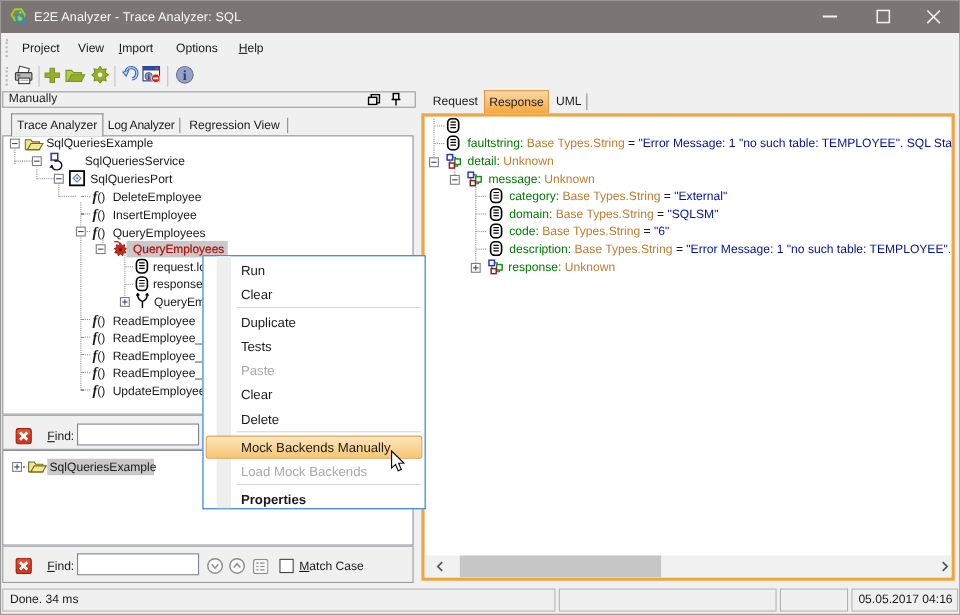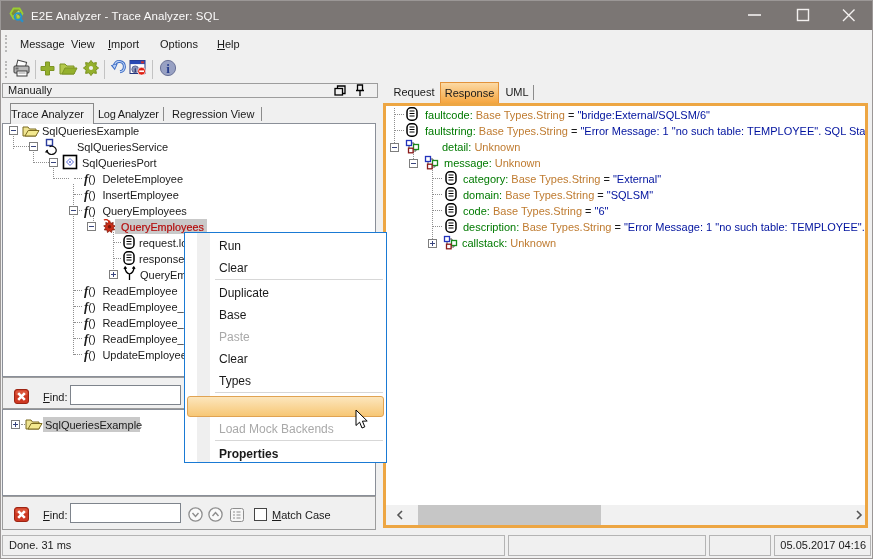--- a/index.html
+++ b/index.html
@@ -34,21 +34,21 @@
 </svg>
 <div class="ab" style="left:31px;top:1px;height:30px;line-height:30px;color:#fbfafa;font-size:11.5px;letter-spacing:.1px">E2E Analyzer - Trace Analyzer: SQL</div>
 <svg class="ab" style="left:744px;top:0" width="120" height="30" viewBox="0 0 120 30">
  <line x1="4" y1="15" x2="17" y2="15" stroke="#f3f0ef" stroke-width="1.6"></line>
  <rect x="53.5" y="9.5" width="11" height="11" fill="none" stroke="#f3f0ef" stroke-width="1.4"></rect>
  <path d="M99 9.5 L110.5 21 M110.5 9.5 L99 21" stroke="#f3f0ef" stroke-width="1.4"></path>
 </svg>
 
 <div class="ab" style="left:0;top:30px;width:873px;height:27px;background:#f0f0f0"></div>
 <div class="ab" style="left:5px;top:35px;width:2px;height:17px;border-left:2px dotted #b9b9b9"></div>
-<div class="ab" style="left:20px;top:31px;height:27px;line-height:27px">Message</div>
+<div class="ab" style="left:20px;top:31px;height:27px;line-height:27px">Project</div>
 <div class="ab" style="left:71px;top:31px;height:27px;line-height:27px">View</div>
 <div class="ab" style="left:108px;top:31px;height:27px;line-height:27px"><u>I</u>mport</div>
 <div class="ab" style="left:160px;top:31px;height:27px;line-height:27px">Options</div>
 <div class="ab" style="left:217px;top:31px;height:27px;line-height:27px"><u>H</u>elp</div>
 
 <div class="ab" style="left:5px;top:61px;width:2px;height:17px;border-left:2px dotted #b9b9b9"></div>
 <svg class="ab" style="left:12px;top:59px" width="20" height="20" viewBox="0 0 20 20">
  <rect x="5" y="2" width="9" height="6" fill="#fff" stroke="#444" transform="rotate(14 9 5)"></rect>
  <rect x="2" y="7" width="15" height="7" rx="1" fill="#b9b9b9" stroke="#3a3a3a"></rect>
  <rect x="3.5" y="8.5" width="3" height="2" fill="#6f6f6f"></rect>
@@ -92,21 +92,21 @@
 <div class="ab" style="left:2px;top:83px;width:376px;height:15px;background:#f0f0f0;border:1px solid #9d9d9d;box-sizing:border-box"></div>
 <div class="ab" style="left:8px;top:84px;height:13px;line-height:13px">Manually</div>
 <svg class="ab" style="left:334px;top:85px" width="12" height="11" viewBox="0 0 12 11">
  <path d="M3.5 3.5 V1 H11 V8.5 H8.5" fill="none" stroke="#000" stroke-width="1.3"></path>
  <rect x="1" y="3.5" width="7.5" height="6.5" fill="none" stroke="#000" stroke-width="1.3"></rect>
 </svg>
 <svg class="ab" style="left:355px;top:84px" width="10" height="13" viewBox="0 0 10 13">
  <path d="M2.5 1 H7.5 V6.5 H2.5 Z M1 6.5 H9 M5 6.5 V12" fill="none" stroke="#000" stroke-width="1.3"></path>
 </svg>
 
-<div class="ab" style="left:10px;top:103px;width:84px;height:21px;background:#f0f0f0;border:1px solid #898989;border-bottom:none;box-sizing:border-box;line-height:20px;z-index:2">Trace Analyzer</div>
+<div class="ab" style="left:10px;top:103px;width:84px;height:21px;background:#f0f0f0;border:1px solid #898989;border-bottom:none;box-sizing:border-box;text-align:center;line-height:20px;z-index:2">Trace Analyzer</div>
 <div class="ab" style="left:98px;top:104px;height:20px;line-height:20px;letter-spacing:-.25px">Log Analyzer</div>
 <div class="sep" style="left:163px;top:107px;height:14px;background:#8c8c8c"></div>
 <div class="ab" style="left:172px;top:104px;height:20px;line-height:20px">Regression View</div>
 <div class="sep" style="left:261px;top:107px;height:14px;background:#8c8c8c"></div>
 
 <div class="ab" id="tp1" style="left:2px;top:123px;width:374px;height:254px;background:#fff;border:1px solid #8a8f98;box-sizing:border-box;overflow:hidden">
 
 <div class="dv" style="left:10px;top:12px;height:13px"></div>
 <div class="dh" style="left:11px;top:22px;width:15px"></div>
 <div class="dv" style="left:30px;top:28px;height:11px"></div>
@@ -255,36 +255,35 @@
 <div class="dv" style="left:27px;top:46px;height:11px"></div>
 <div class="dv" style="left:46px;top:62px;height:75px"></div>
 <div class="dh" style="left:47px;top:72px;width:9px"></div>
 <div class="dh" style="left:47px;top:88px;width:9px"></div>
 <div class="dh" style="left:47px;top:104px;width:9px"></div>
 <div class="dh" style="left:47px;top:120px;width:9px"></div>
 <svg class="ab docic" style="left:19px;top:1px" width="14" height="14" viewBox="0 0 14 14">
       <rect x="2" y="0.8" width="10" height="12.4" rx="4" fill="#fff" stroke="#000" stroke-width="1.5"></rect>
       <path d="M4.5 4h5M4.5 6.5h5M4.5 9h5" stroke="#000" stroke-width="1.1"></path>
     </svg>
-<div class="row" style="left:39px;top:1px"><span class="g">faultcode: </span><span class="o">Base Types.String </span>= <span class="nv">"bridge:External/SQLSM/6"</span></div>
 <svg class="ab docic" style="left:19px;top:17px" width="14" height="14" viewBox="0 0 14 14">
       <rect x="2" y="0.8" width="10" height="12.4" rx="4" fill="#fff" stroke="#000" stroke-width="1.5"></rect>
       <path d="M4.5 4h5M4.5 6.5h5M4.5 9h5" stroke="#000" stroke-width="1.1"></path>
     </svg>
 <div class="row" style="left:39px;top:17px"><span class="g">faultstring: </span><span class="o">Base Types.String </span>= <span class="nv">"Error Message: 1 "no such table: TEMPLOYEE". SQL Statement "SELECT * FROM TEMPLOYEE""</span></div>
 <div class="exp" style="left:4px;top:37px">
       <i class="h"></i>
     </div>
 <svg class="ab hic" style="left:19px;top:33px" width="15" height="15" viewBox="0 0 15 15">
       <path d="M5 4 H9 V7 M11 9 V12 H7 M4 7 V10" fill="none" stroke="#555" stroke-width="1"></path>
       <rect x="1.5" y="1.5" width="5" height="5" fill="#fff" stroke="#2233bb" stroke-width="1.3"></rect>
       <rect x="8.5" y="5.5" width="5" height="5" fill="#fff" stroke="#1a8a1a" stroke-width="1.3"></rect>
       <rect x="3.5" y="9.2" width="4.6" height="4.6" fill="#fff" stroke="#8b1a1a" stroke-width="1.3"></rect>
     </svg>
-<div class="row" style="left:56px;top:33px"><span class="g">detail: </span><span class="o">Unknown</span></div>
+<div class="row" style="left:39px;top:33px"><span class="g">detail: </span><span class="o">Unknown</span></div>
 <div class="exp" style="left:23px;top:53px">
       <i class="h"></i>
     </div>
 <svg class="ab hic" style="left:38px;top:49px" width="15" height="15" viewBox="0 0 15 15">
       <path d="M5 4 H9 V7 M11 9 V12 H7 M4 7 V10" fill="none" stroke="#555" stroke-width="1"></path>
       <rect x="1.5" y="1.5" width="5" height="5" fill="#fff" stroke="#2233bb" stroke-width="1.3"></rect>
       <rect x="8.5" y="5.5" width="5" height="5" fill="#fff" stroke="#1a8a1a" stroke-width="1.3"></rect>
       <rect x="3.5" y="9.2" width="4.6" height="4.6" fill="#fff" stroke="#8b1a1a" stroke-width="1.3"></rect>
     </svg>
 <div class="row" style="left:58px;top:49px"><span class="g">message: </span><span class="o">Unknown</span></div>
@@ -311,51 +310,52 @@
 <div class="exp" style="left:42px;top:133px">
       <i class="h"></i>
       <i class="v"></i>
     </div>
 <svg class="ab hic" style="left:57px;top:129px" width="15" height="15" viewBox="0 0 15 15">
       <path d="M5 4 H9 V7 M11 9 V12 H7 M4 7 V10" fill="none" stroke="#555" stroke-width="1"></path>
       <rect x="1.5" y="1.5" width="5" height="5" fill="#fff" stroke="#2233bb" stroke-width="1.3"></rect>
       <rect x="8.5" y="5.5" width="5" height="5" fill="#fff" stroke="#1a8a1a" stroke-width="1.3"></rect>
       <rect x="3.5" y="9.2" width="4.6" height="4.6" fill="#fff" stroke="#8b1a1a" stroke-width="1.3"></rect>
     </svg>
-<div class="row" style="left:76px;top:129px"><span class="g">callstack: </span><span class="o">Unknown</span></div>
+<div class="row" style="left:76px;top:129px"><span class="g">response: </span><span class="o">Unknown</span></div>
 
 <div class="ab" style="left:0;top:399px;width:479px;height:20px;background:#f1f1f1">
  <svg class="ab" style="left:9px;top:5px" width="10" height="10" viewBox="0 0 10 10">
         <path d="M7 1 L3 5 L7 9" fill="none" stroke="#555" stroke-width="1.6"></path>
       </svg>
  <div class="ab" style="left:32px;top:0;width:183px;height:20px;background:#c6c6c6"></div>
  <svg class="ab" style="left:468px;top:5px" width="10" height="10" viewBox="0 0 10 10">
         <path d="M3 1 L7 5 L3 9" fill="none" stroke="#555" stroke-width="1.6"></path>
       </svg>
 </div>
 </div>
 
 <div class="ab" style="left:0;top:530px;width:873px;height:29px;background:#f0f0f0"></div>
-<div class="ab" style="left:2px;top:535px;width:503px;height:21px;border:1px solid #b4b4b4;box-sizing:border-box;line-height:19px"><span style="padding-left:6px">Done.  31 ms</span></div>
+<div class="ab" style="left:2px;top:535px;width:503px;height:21px;border:1px solid #b4b4b4;box-sizing:border-box;line-height:19px"><span style="padding-left:6px">Done.  34 ms</span></div>
 <div class="ab" style="left:508px;top:535px;width:198px;height:21px;border:1px solid #b4b4b4;box-sizing:border-box"></div>
 <div class="ab" style="left:709px;top:535px;width:62px;height:21px;border:1px solid #b4b4b4;box-sizing:border-box"></div>
 <div class="ab" style="left:774px;top:535px;width:97px;height:21px;border:1px solid #b4b4b4;box-sizing:border-box;line-height:19px;text-align:right;white-space:nowrap"><span style="padding-right:4px">05.05.2017 04:16</span></div>
 
 <div class="ab" id="menu" style="left:184px;top:232px;width:203px;height:231px;background:#fff;border:1px solid #1a7ad4;box-sizing:border-box;z-index:10">
  <div class="ab" style="left:12px;top:0;width:13px;height:229px;background:#efefef"></div>
  <div class="ab mi" style="left:34px;top:5px">Run</div>
  <div class="ab mi" style="left:34px;top:27px">Clear</div>
  <div class="ab" style="left:30px;top:46px;width:168px;height:1px;background:#d7d7d7"></div>
  <div class="ab mi" style="left:34px;top:52px">Duplicate</div>
- <div class="ab mi" style="left:34px;top:74px">Base</div>
+ <div class="ab mi" style="left:34px;top:74px">Tests</div>
  <div class="ab mi dis" style="left:34px;top:96px">Paste</div>
  <div class="ab mi" style="left:34px;top:118px">Clear</div>
- <div class="ab mi" style="left:34px;top:140px">Types</div>
+ <div class="ab mi" style="left:34px;top:140px">Delete</div>
  <div class="ab" style="left:30px;top:159px;width:168px;height:1px;background:#d7d7d7"></div>
  <div class="ab" style="left:2px;top:163px;width:197px;height:21px;border:1px solid #e0a352;border-radius:3px;background:linear-gradient(#fce6bd,#f7c775);box-sizing:border-box"></div>
+ <div class="ab mi" style="left:34px;top:166px">Mock Backends Manually</div>
  <div class="ab mi dis" style="left:34px;top:188px">Load Mock Backends</div>
  <div class="ab" style="left:30px;top:207px;width:168px;height:1px;background:#d7d7d7"></div>
  <div class="ab mi" style="left:34px;top:213px;font-weight:bold">Properties</div>
 </div>
 
 <svg class="ab" style="left:355px;top:409px;z-index:20" width="14" height="21" viewBox="0 0 14 21">
  <path d="M1 1 L1 16.5 L4.6 13.2 L7 19 L9.8 17.8 L7.4 12.2 L12.2 12 Z" fill="#fff" stroke="#000" stroke-width="1"></path>
 </svg>
 
 </body></html>

